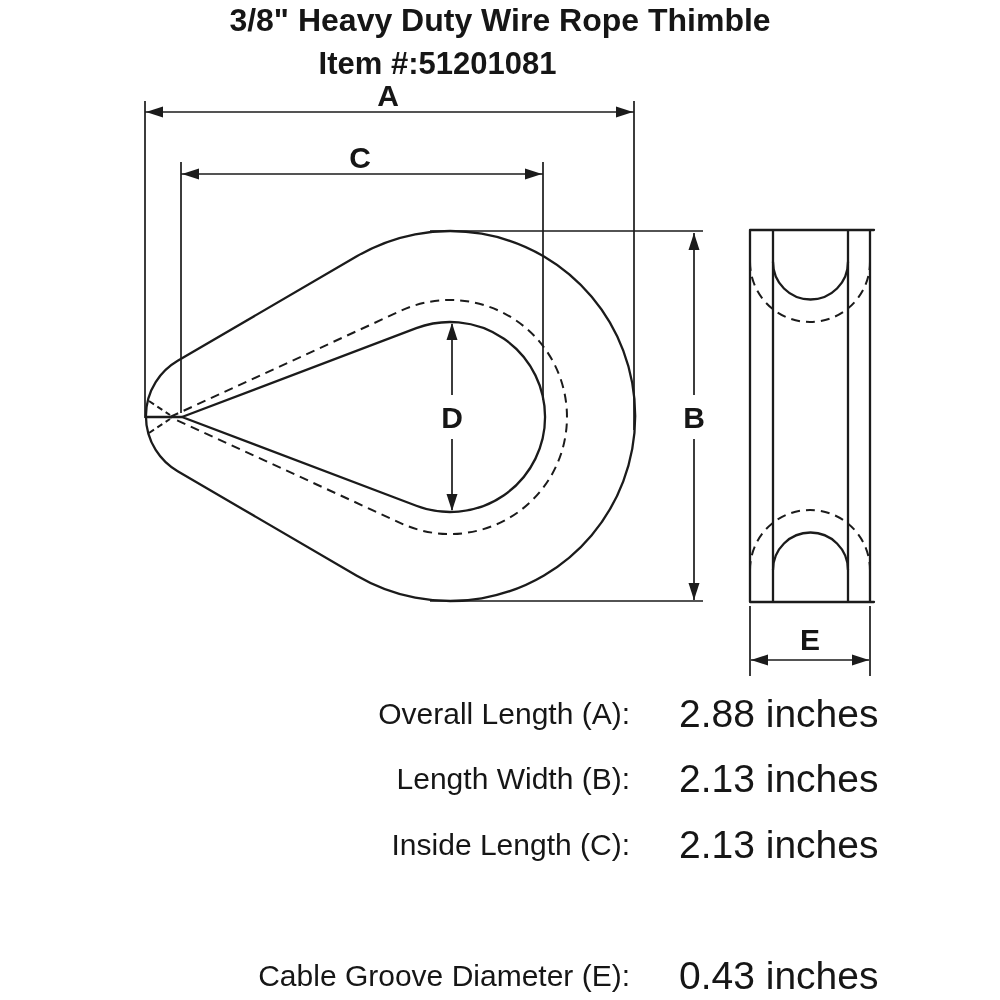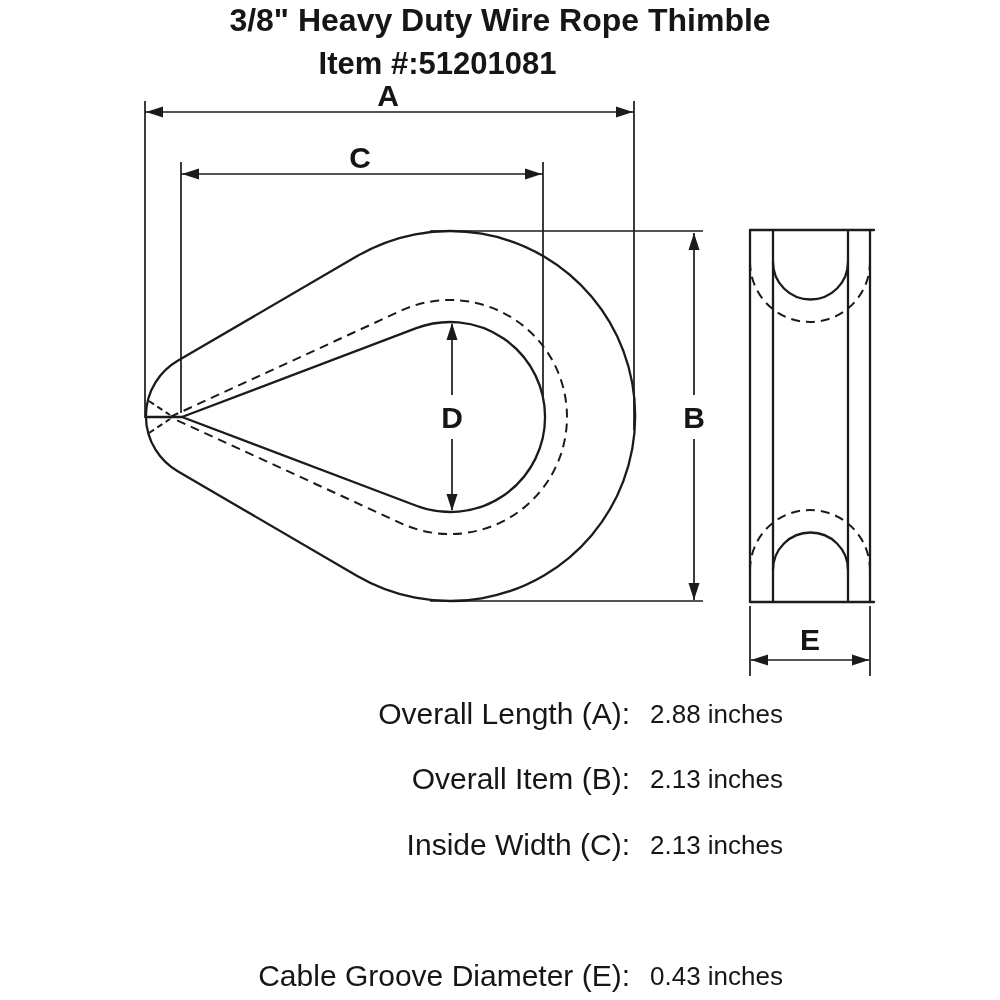--- a/index.html
+++ b/index.html
@@ -17,21 +17,21 @@
   }
   svg{position:absolute;left:0;top:0;}
   .shape{stroke:#1b1b1b;stroke-width:2.3;fill:none;stroke-linejoin:round;stroke-linecap:round;}
   .shape-dashed{stroke:#1b1b1b;stroke-width:2;fill:none;stroke-dasharray:9 6;stroke-linecap:butt;}
   .tipdash{stroke:#1b1b1b;stroke-width:2;fill:none;stroke-dasharray:6 4;}
   .dim{stroke:#1b1b1b;stroke-width:1.7;fill:none;stroke-linecap:butt;}
   .arrow{fill:#1b1b1b;stroke:none;}
   .dimlabel{font-family:"Liberation Sans",sans-serif;font-size:30px;font-weight:700;fill:#161616;}
   .spec-row{position:absolute;left:0;width:1000px;height:44px;display:flex;align-items:center;white-space:nowrap;}
   .spec-label{width:630px;text-align:right;font-size:30px;font-weight:400;}
-  .spec-value{margin-left:20px;font-size:26px;font-weight:400;}
+  .spec-value{margin-left:49px;font-size:39px;font-weight:400;}
 </style>
 </head>
 <body>
 
 <div id="stage">
 
   <div class="title">3/8" Heavy Duty Wire Rope Thimble</div>
   <div class="itemline">Item #:51201081</div>
 
   <svg width="1000" height="1000" viewBox="0 0 1000 1000" aria-hidden="true">
@@ -95,25 +95,25 @@
       <polygon class="arrow" points="869,660 852,654.5 852,665.5"></polygon>
       <text class="dimlabel" x="810" y="650" text-anchor="middle">E</text>
     </g>
   </svg>
 
   <div class="spec-row" style="top:692px;">
     <div class="spec-label">Overall Length (A):</div>
     <div class="spec-value">2.88 inches</div>
   </div>
   <div class="spec-row" style="top:757px;">
-    <div class="spec-label">Overall Item (B):</div>
+    <div class="spec-label">Length Width (B):</div>
     <div class="spec-value">2.13 inches</div>
   </div>
   <div class="spec-row" style="top:823px;">
-    <div class="spec-label">Inside Width (C):</div>
+    <div class="spec-label">Inside Length (C):</div>
     <div class="spec-value">2.13 inches</div>
   </div>
   <div class="spec-row" style="top:954px;">
     <div class="spec-label">Cable Groove Diameter (E):</div>
     <div class="spec-value">0.43 inches</div>
   </div>
 
 </div>
 
 </body></html>

